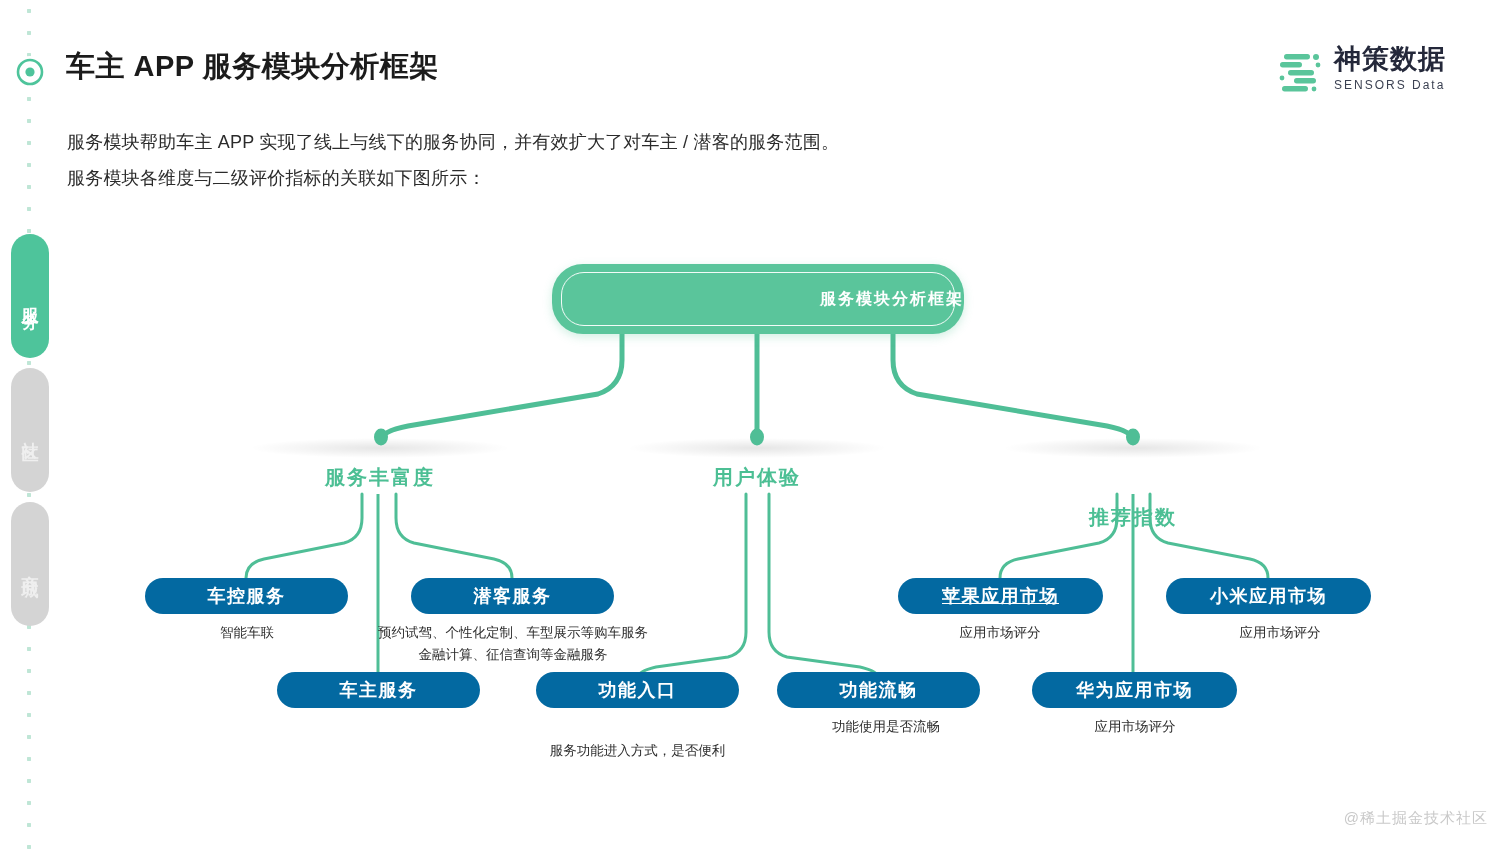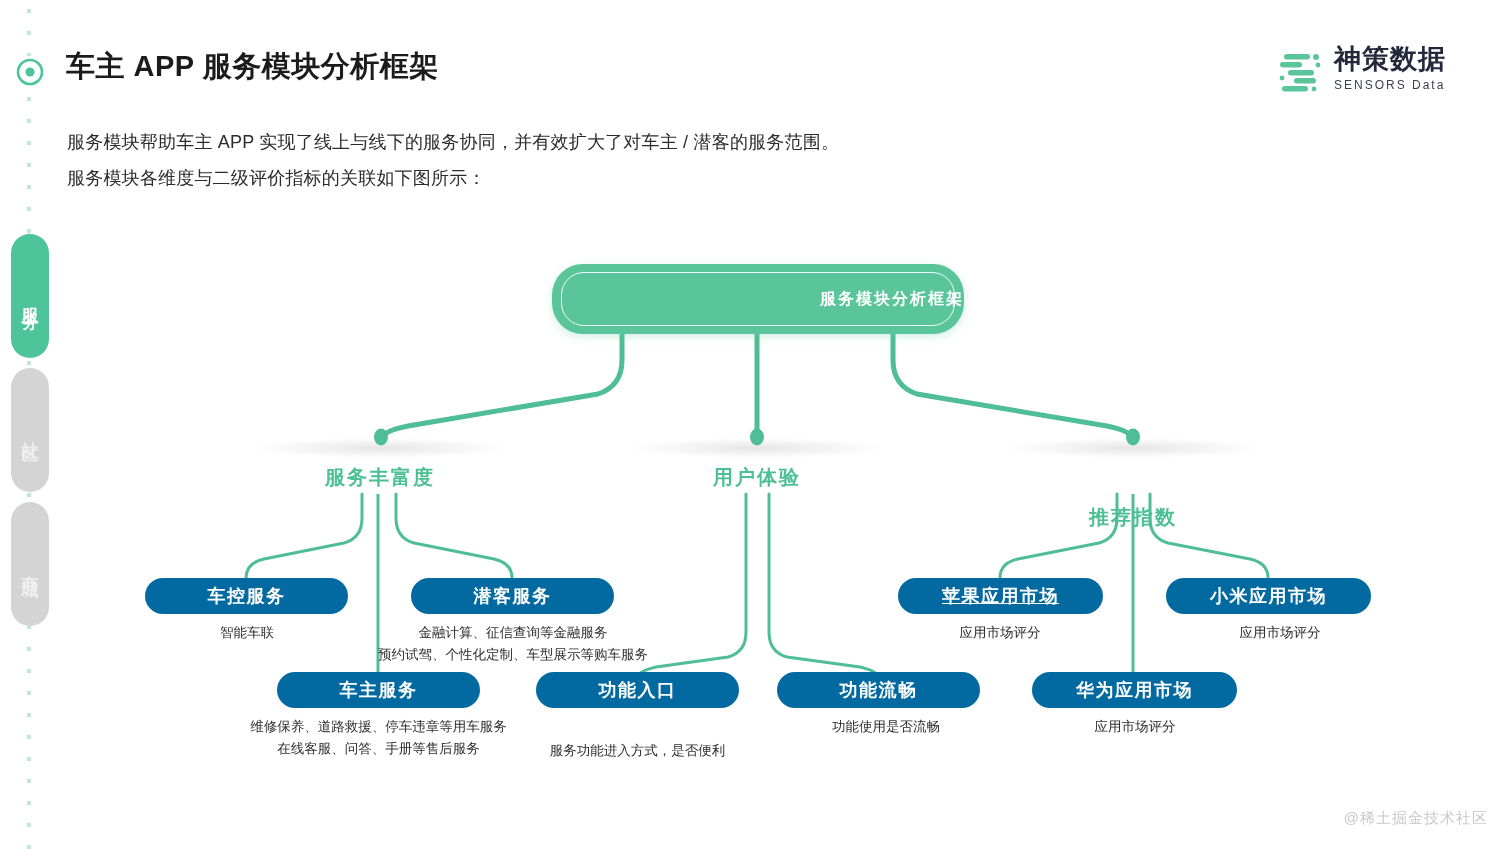--- a/index.html
+++ b/index.html
@@ -199,31 +199,27 @@
       <span>车控服务</span>
     </div>
     <div class="caption" style="left:146px;top:622px;width:202px;">
       <div>智能车联</div>
     </div>
 
     <div class="node leaf" style="left:411px;top:578px;width:203px;">
       <span>潜客服务</span>
     </div>
     <div class="caption" style="left:372px;top:622px;width:282px;">
+      <div>预约试驾、个性化定制、车型展示等购车服务</div>
       <div>金融计算、征信查询等金融服务</div>
-      <div>预约试驾、个性化定制、车型展示等购车服务</div>
     </div>
 
     <div class="node leaf" style="left:277px;top:672px;width:203px;">
       <span>车主服务</span>
     </div>
-    <div class="caption" style="left:236px;top:716px;width:285px;">
-      <div>维修保养、道路救援、停车违章等用车服务</div>
-      <div>在线客服、问答、手册等售后服务</div>
-    </div>
 
     <div class="node leaf" style="left:536px;top:672px;width:203px;">
       <span>功能入口</span>
     </div>
     <div class="caption" style="left:540px;top:716px;width:195px;margin-top:24px;">
       <div>服务功能进入方式，是否便利</div>
     </div>
 
     <div class="node leaf" style="left:777px;top:672px;width:203px;">
       <span>功能流畅</span>

